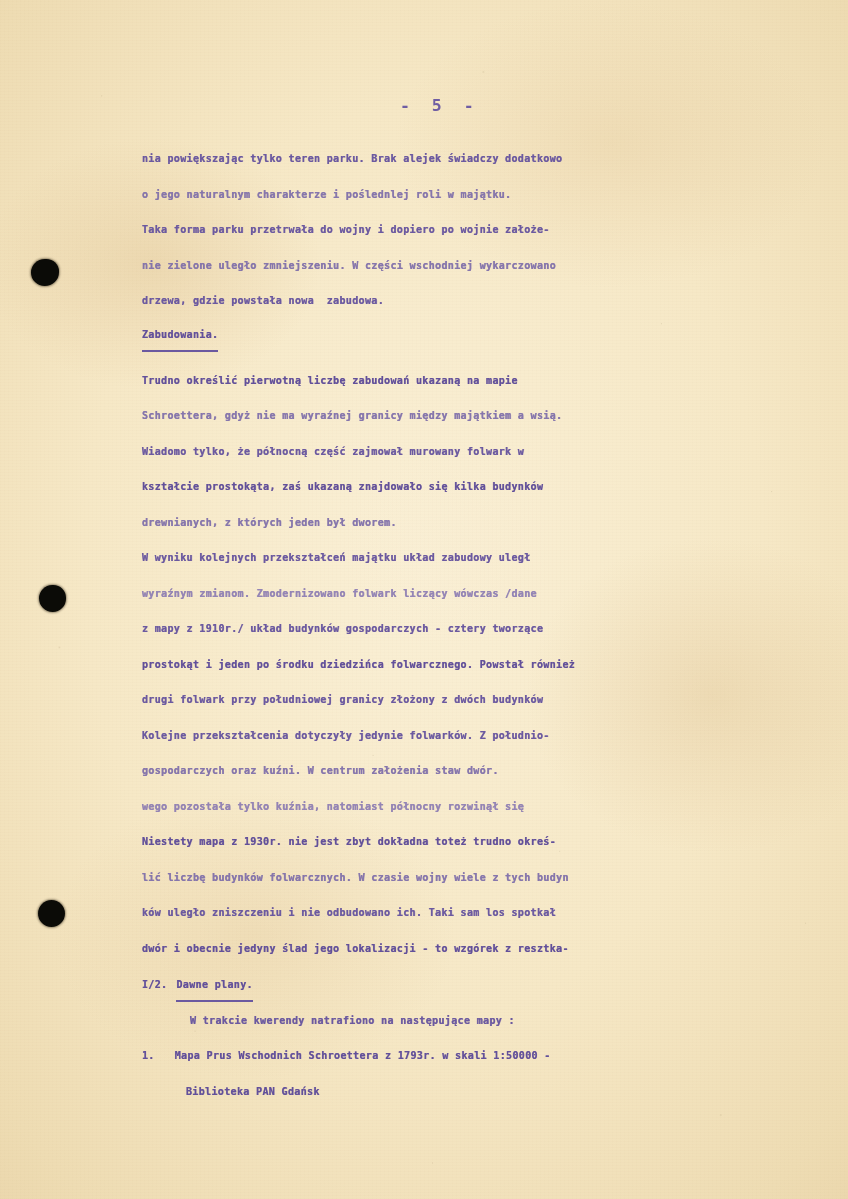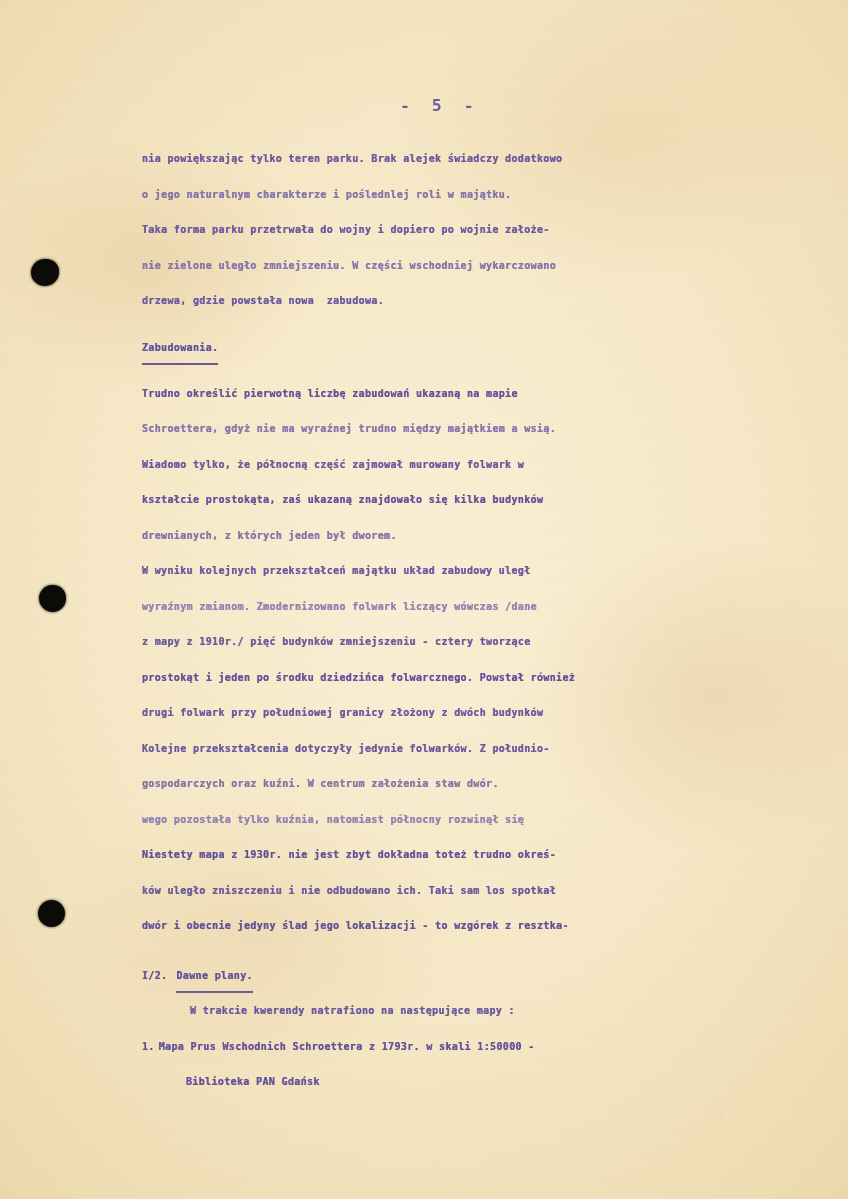--- a/index.html
+++ b/index.html
@@ -108,21 +108,21 @@
   .line.fainter { color: #8a7ab4; opacity: 0.90; }
   .line.strong  { color: #62509a; }
 
   .heading {
     display: inline-block;
     border-bottom: 2px solid #6b59a0;
     padding-bottom: 0px;
     line-height: 30px;
   }
 
-  .gap-before { margin-top: 14px; }
+  .gap-before { margin-top: 1px; }
   .gap-after  { margin-bottom: 11px; }
 
   .indent-sub { padding-left: 48px; }
   .indent-ref { padding-left: 44px; }
 
   .blockline { display: block; }
 </style>
 </head>
 <body>
 
@@ -144,41 +144,42 @@
 
     <span class="line">Taka forma parku przetrwała do wojny i dopiero po wojnie założe-</span>
     <span class="line faint">nie zielone uległo zmniejszeniu. W części wschodniej wykarczowano</span>
     <span class="line">drzewa, gdzie powstała nowa  zabudowa.</span>
 
     <div class="blockline gap-before gap-after">
       <span class="line heading strong">Zabudowania.</span>
     </div>
 
     <span class="line strong">Trudno określić pierwotną liczbę zabudowań ukazaną na mapie</span>
-    <span class="line faint">Schroettera, gdyż nie ma wyraźnej trudno między majątkiem a wsią.</span>
+    <span class="line faint">Schroettera, gdyż nie ma wyraźnej granicy między majątkiem a wsią.</span>
     <span class="line">Wiadomo tylko, że północną część zajmował murowany folwark w</span>
     <span class="line strong">kształcie prostokąta, zaś ukazaną znajdowało się kilka budynków</span>
     <span class="line faint">drewnianych, z których jeden był dworem.</span>
     <span class="line">W wyniku kolejnych przekształceń majątku układ zabudowy uległ</span>
     <span class="line fainter">wyraźnym zmianom. Zmodernizowano folwark liczący wówczas /dane</span>
-    <span class="line">z mapy z 1910r./ pięć budynków zmniejszeniu - cztery tworzące</span>
+    <span class="line">z mapy z 1910r./ układ budynków gospodarczych - cztery tworzące</span>
     <span class="line strong">prostokąt i jeden po środku dziedzińca folwarcznego. Powstał również</span>
     <span class="line">drugi folwark przy południowej granicy złożony z dwóch budynków</span>
     <span class="line">Kolejne przekształcenia dotyczyły jedynie folwarków. Z południo-</span>
     <span class="line faint">gospodarczych oraz kuźni. W centrum założenia staw dwór.</span>
     <span class="line fainter">wego pozostała tylko kuźnia, natomiast północny rozwinął się</span>
     <span class="line strong">Niestety mapa z 1930r. nie jest zbyt dokładna toteż trudno okreś-</span>
+    <span class="line faint">lić liczbę budynków folwarcznych. W czasie wojny wiele z tych budyn</span>
     <span class="line">ków uległo zniszczeniu i nie odbudowano ich. Taki sam los spotkał</span>
     <span class="line strong">dwór i obecnie jedyny ślad jego lokalizacji - to wzgórek z resztka-</span>
 
     <div class="blockline gap-before">
       <span class="line strong" style="display:inline-block; vertical-align:baseline;">I/2.</span><span class="line heading strong" style="margin-left:9px; vertical-align:baseline;">Dawne plany.</span>
     </div>
 
     <span class="line indent-sub">W trakcie kwerendy natrafiono na następujące mapy :</span>
 
     <div class="blockline">
-      <span class="line strong" style="display:inline-block;">1.</span><span class="line strong" style="display:inline-block; margin-left:4px;">Mapa Prus Wschodnich Schroettera z 1793r. w skali 1:50000 -</span>
+      <span class="line strong" style="display:inline-block;">1.</span><span class="line strong" style="display:inline-block; margin-left:20px;">Mapa Prus Wschodnich Schroettera z 1793r. w skali 1:50000 -</span>
       <span class="line strong indent-ref">Biblioteka PAN Gdańsk</span>
     </div>
 
   </div>
 </div>
 
 </body></html>

